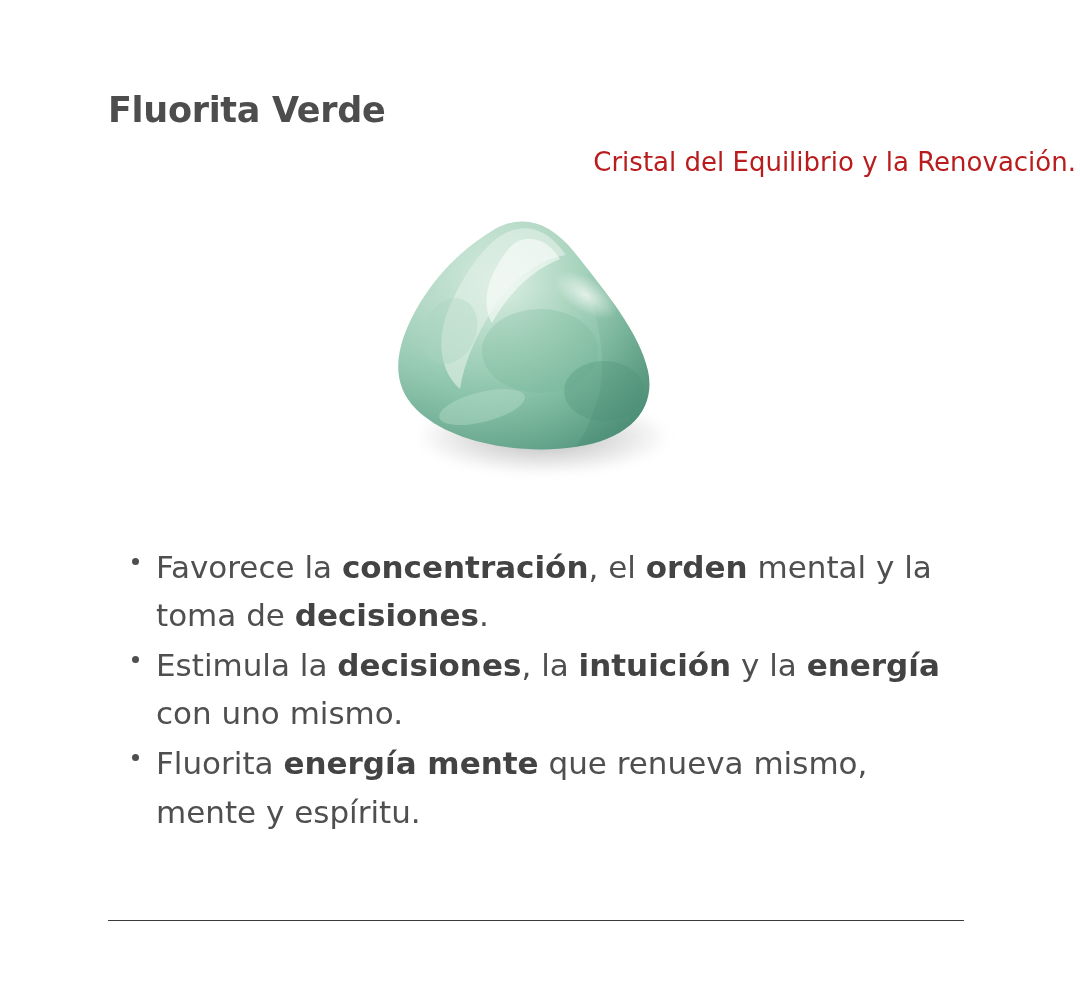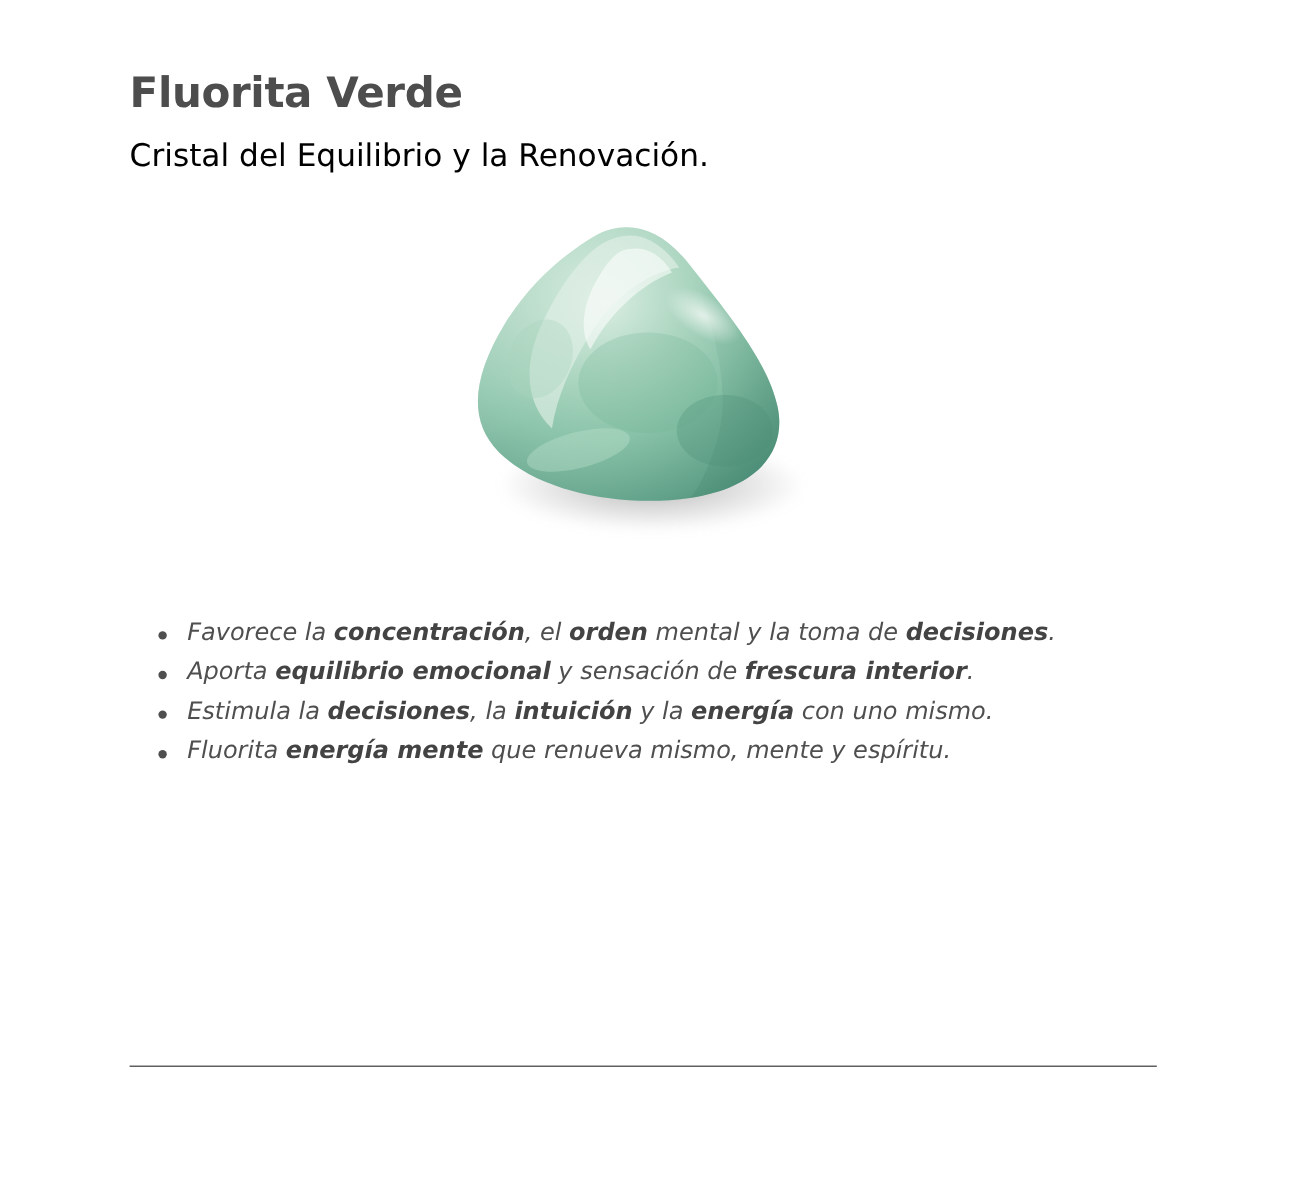--- a/index.html
+++ b/index.html
@@ -15,35 +15,37 @@
     overflow: hidden;
   }
   .page {
     position: relative;
     width: 1080px;
     height: 995px;
     box-sizing: border-box;
   }
   .header {
     padding: 56px 4px 0 108px;
+    margin-top: 32px;
   }
   .title {
     font-size: 35px;
     font-weight: bold;
     color: #4d4d4d;
     letter-spacing: -0.3px;
     margin: 0;
     line-height: 1.3;
   }
   .subtitle {
     font-size: 26px;
     font-weight: normal;
-    color: #000000;
+    color: #b91c1c;
     margin: 12px 0 0 0;
     line-height: 1.3;
+    text-align: right;
   }
   .figure {
     position: relative;
     width: 100%;
     height: 310px;
     margin-top: 32px;
   }
   .stone-wrap {
     position: absolute;
     left: 50%;
@@ -66,26 +68,25 @@
     left: 0;
     top: 0;
   }
   .bullets {
     margin: 22px 0 0 0;
     padding: 0 118px 0 128px;
     list-style: none;
   }
   .bullets li {
     position: relative;
-    font-size: 20px;
+    font-size: 31px;
     line-height: 1.55;
     color: #4f4f4f;
     padding-left: 28px;
     margin-bottom: 2px;
-    font-style: italic;
   }
   .bullets li::before {
     content: "";
     position: absolute;
     left: 4px;
     top: 15px;
     width: 7px;
     height: 7px;
     background: #4f4f4f;
     border-radius: 50%;
@@ -160,19 +161,18 @@
         <ellipse cx="92" cy="196" rx="44" ry="15" transform="rotate(-14 92 196)" fill="#bfe0ce" opacity="0.40"></ellipse>
         <ellipse cx="150" cy="140" rx="58" ry="42" fill="#6fb294" opacity="0.25"></ellipse>
         <ellipse cx="214" cy="180" rx="40" ry="30" fill="#4d9077" opacity="0.30"></ellipse>
         <ellipse cx="60" cy="120" rx="26" ry="34" transform="rotate(24 60 120)" fill="#a9d5bd" opacity="0.35"></ellipse>
       </svg>
     </div>
   </div>
 
   <ul class="bullets">
       <li><span>Favorece la </span><b>concentración</b><span>, el </span><b>orden</b><span> mental y la toma de </span><b>decisiones</b><span>.</span></li>
-      <li><span>Aporta </span><b>equilibrio emocional</b><span> y sensación de </span><b>frescura interior</b><span>.</span></li>
       <li><span>Estimula la </span><b>decisiones</b><span>, la </span><b>intuición</b><span> y la </span><b>energía</b><span> con uno mismo.</span></li>
       <li><span>Fluorita </span><b>energía mente</b><span> que renueva mismo, mente y espíritu.</span></li>
     </ul>
 
   <div class="divider"></div>
 </div>
 
 </body></html>

